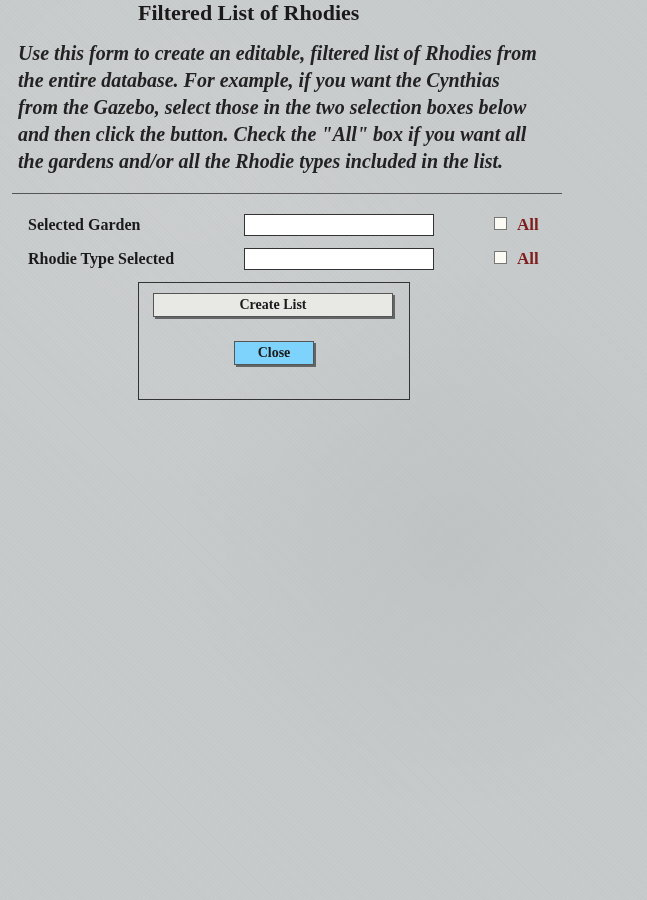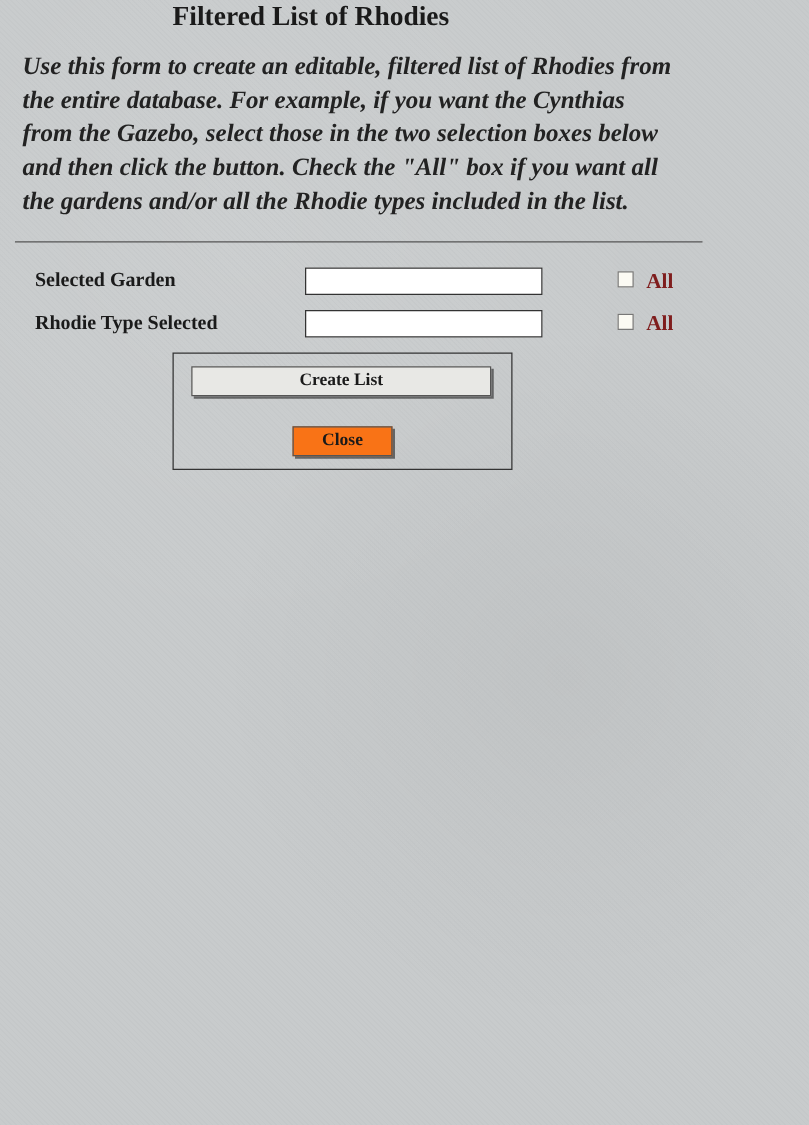--- a/index.html
+++ b/index.html
@@ -84,21 +84,21 @@
       -webkit-appearance: none;
     }
     .checkbox-label {
       font-size: 17px;
       font-weight: bold;
       color: #7f1d1d;
     }
     .button-panel {
       margin: 8px 0 0 110px;
       width: 272px;
-      height: 94px;
+      height: 118px;
       border: 1px solid #333;
       padding: 10px 14px;
       position: relative;
     }
     .btn-create {
       display: block;
       width: 240px;
       height: 24px;
       background: #e8e8e5;
       border: 1px solid #555;
@@ -110,21 +110,21 @@
       cursor: pointer;
       text-align: center;
       padding: 0;
       line-height: 22px;
     }
     .btn-close {
       display: block;
       width: 80px;
       height: 24px;
       margin: 24px auto 0;
-      background: #f97316;
+      background: #7dd3fc;
       border: 1px solid #555;
       box-shadow: 2px 2px 0 rgba(0,0,0,0.5);
       font-family: inherit;
       font-weight: bold;
       font-size: 14px;
       color: #1a1a1a;
       cursor: pointer;
       text-align: center;
       padding: 0;
       line-height: 22px;

